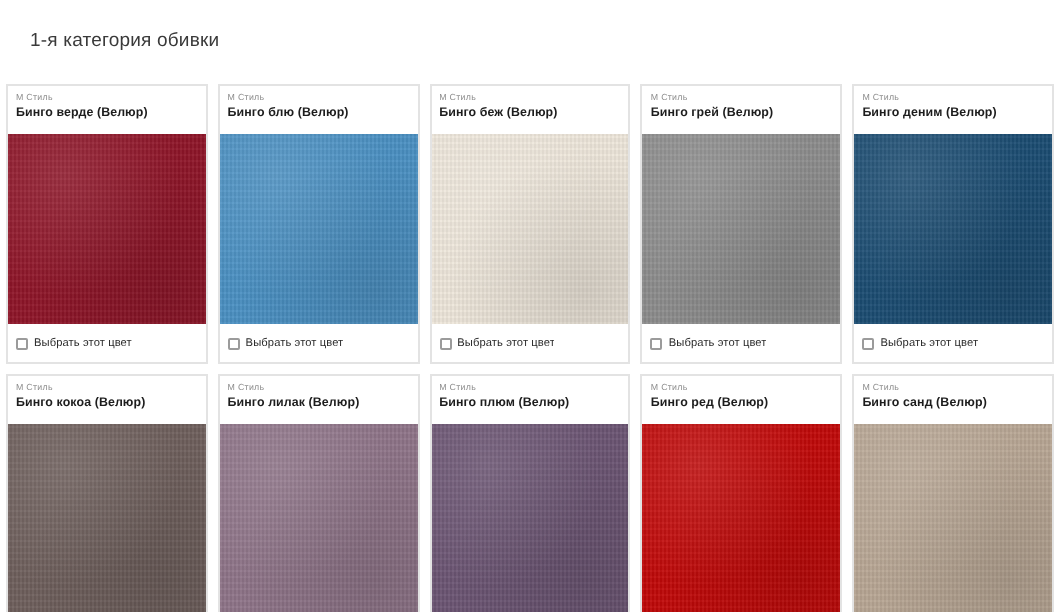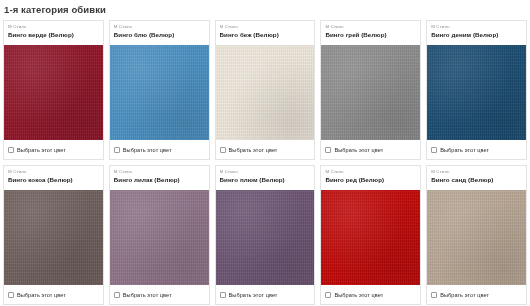--- a/index.html
+++ b/index.html
@@ -17,24 +17,24 @@
 
   .page {
     width: 530px;
     height: 306px;
     position: relative;
     box-sizing: border-box;
   }
 
   .page-title {
     font-size: 9.5px;
-    font-weight: 700;
+    font-weight: 400;
     color: #3a3a3a;
     padding: 4px 0 0 4px;
-    margin: 0;
+    margin: 11px;
     line-height: 12px;
     letter-spacing: 0.1px;
   }
 
   .grid {
     padding: 4px 3px 0 3px;
     display: grid;
     grid-template-columns: repeat(5, 1fr);
     grid-template-rows: repeat(2, 140px);
     column-gap: 5px;

